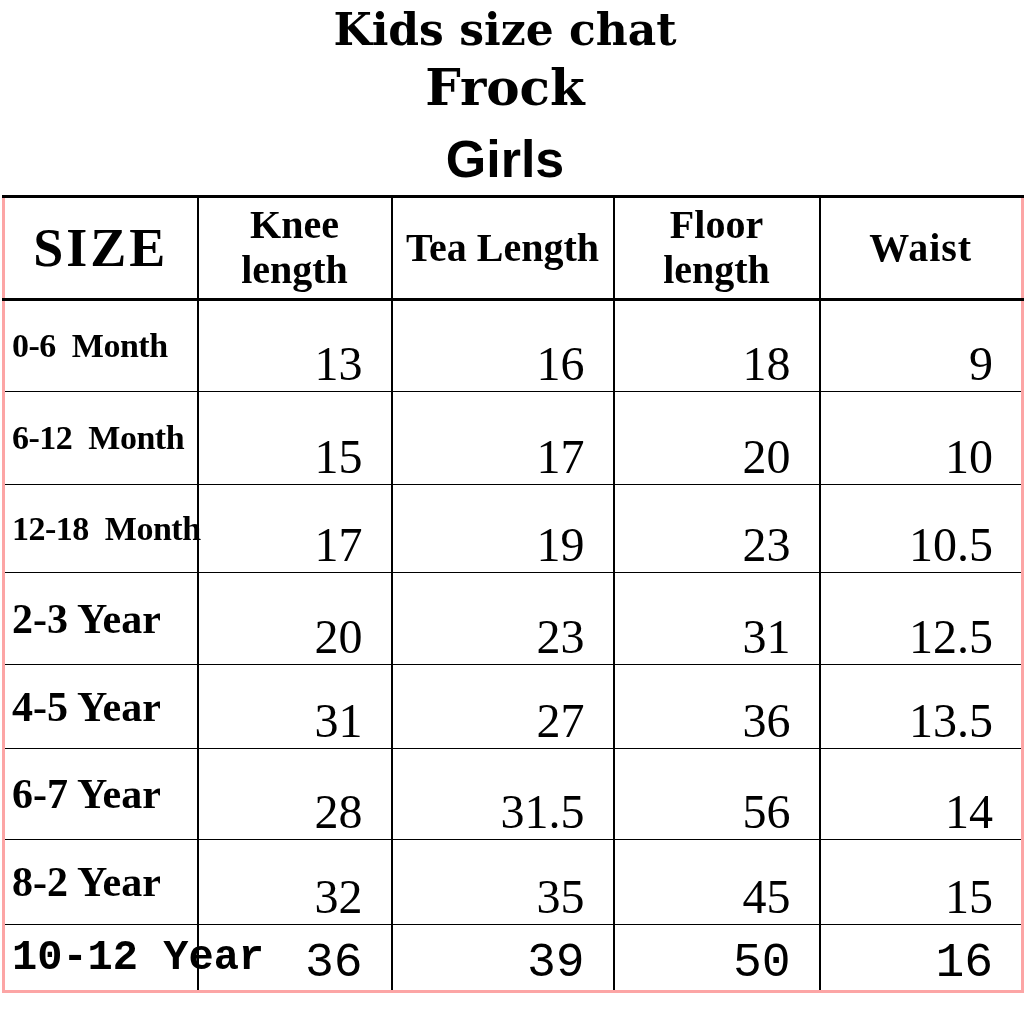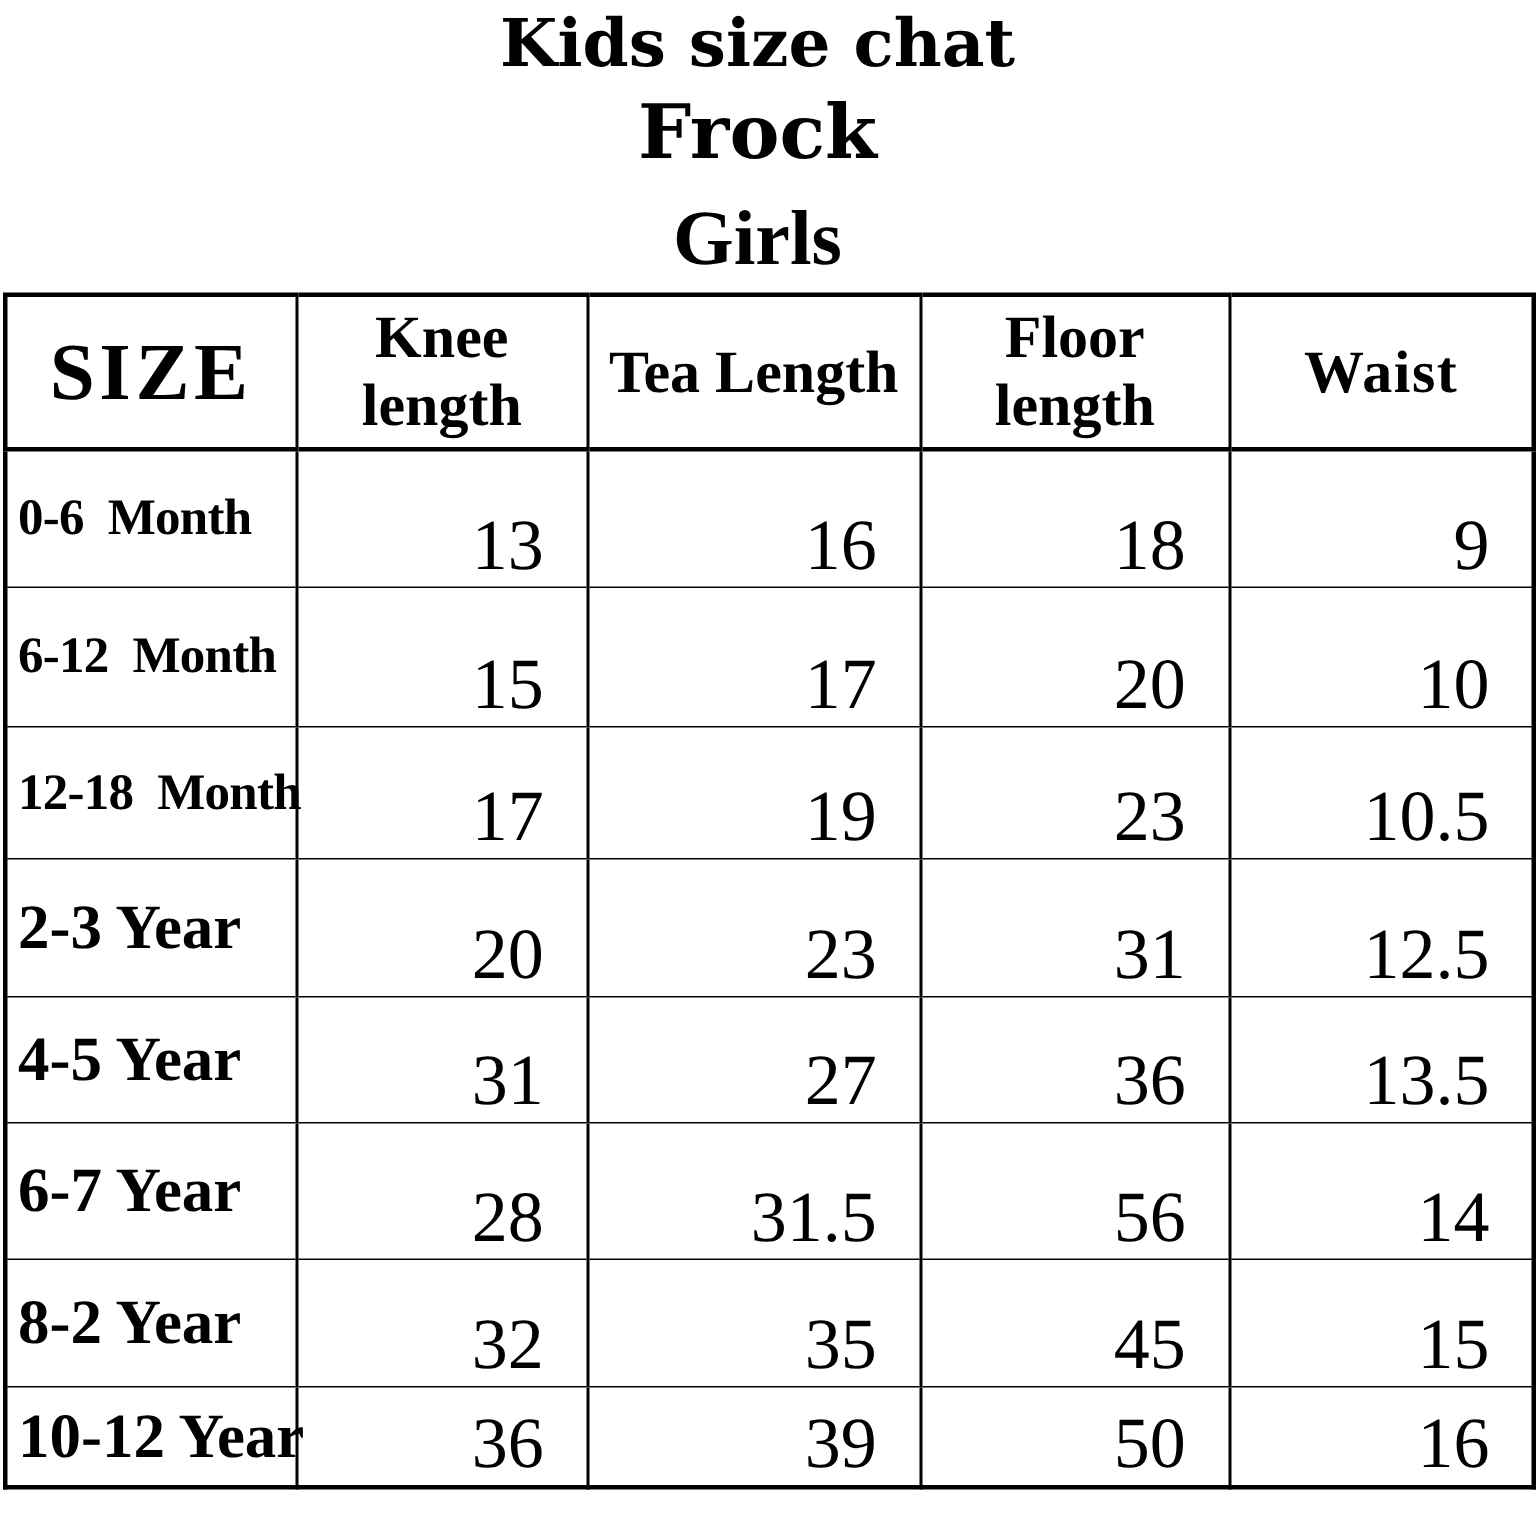--- a/index.html
+++ b/index.html
@@ -25,49 +25,49 @@
     letter-spacing: 0px;
   }
   .title-sub {
     font-family: "DejaVu Serif", serif;
     font-weight: bold;
     font-size: 50px;
     line-height: 1.1;
     margin-top: 6px;
   }
   .title-gender {
-    font-family: Liberation Serif, serif;
+    font-family: Liberation Sans, sans-serif;
     font-weight: bold;
     font-size: 52px;
     line-height: 1.1;
     margin-top: 16px;
   }
   table.size-table {
     position: absolute;
     top: 195px; left: 2px;
     width: 1019px;
     border-collapse: collapse;
     table-layout: fixed;
-    border: 3px solid #000000;
+    border: 3px solid #fca5a5;
   }
   col.c0 { width: 194px; }
   col.c1 { width: 194px; }
   col.c2 { width: 222px; }
   col.c3 { width: 206px; }
   col.c4 { width: 203px; }
 
   thead tr { height: 103px; }
   tbody tr:nth-child(1) { height: 92px; }
   tbody tr:nth-child(2) { height: 93px; }
   tbody tr:nth-child(3) { height: 88px; }
   tbody tr:nth-child(4) { height: 92px; }
   tbody tr:nth-child(5) { height: 84px; margin-top: 36px; }
   tbody tr:nth-child(6) { height: 91px; }
   tbody tr:nth-child(7) { height: 85px; }
-  tbody tr:nth-child(8) { height: 67px; }
+  tbody tr:nth-child(8) { height: 67px; font-family: Liberation Mono, monospace; }
 
   th {
     border: 2px solid #000;
     border-top-width: 3px;
     border-bottom-width: 3px;
     font-weight: bold;
     font-size: 40px;
     line-height: 1.12;
     text-align: center;
     vertical-align: middle;

